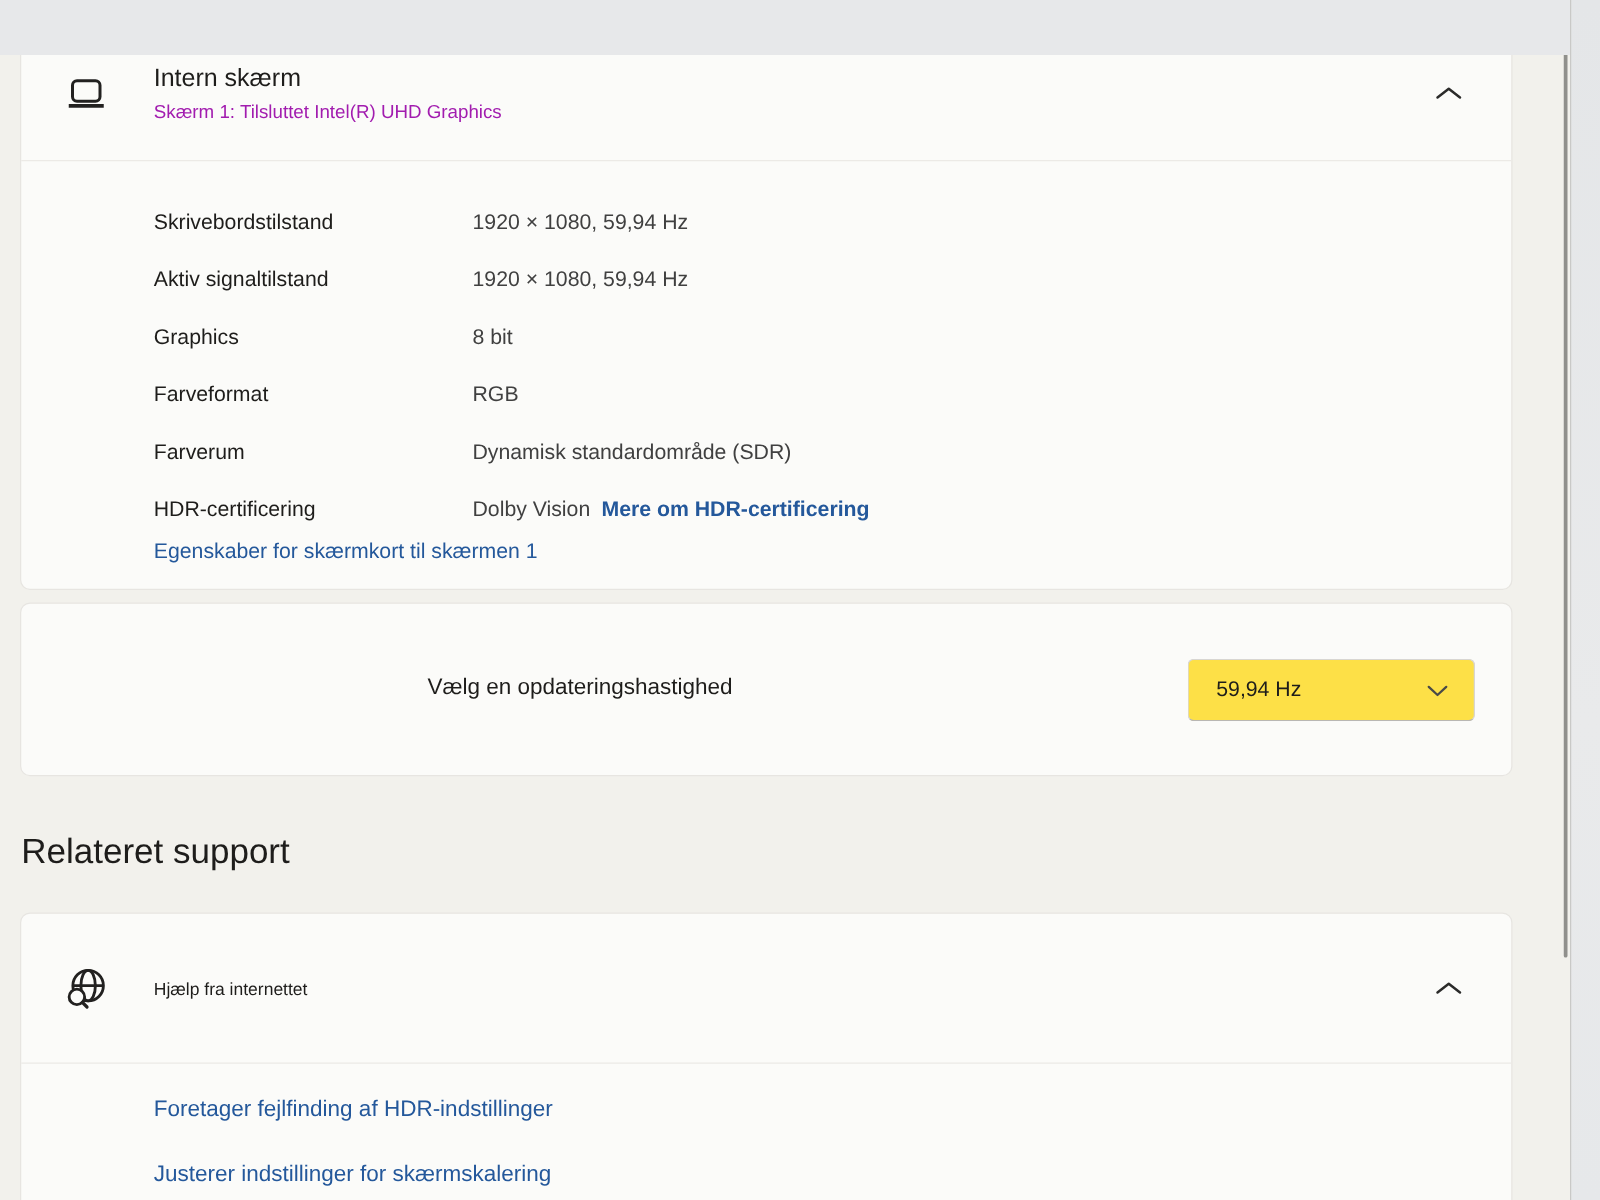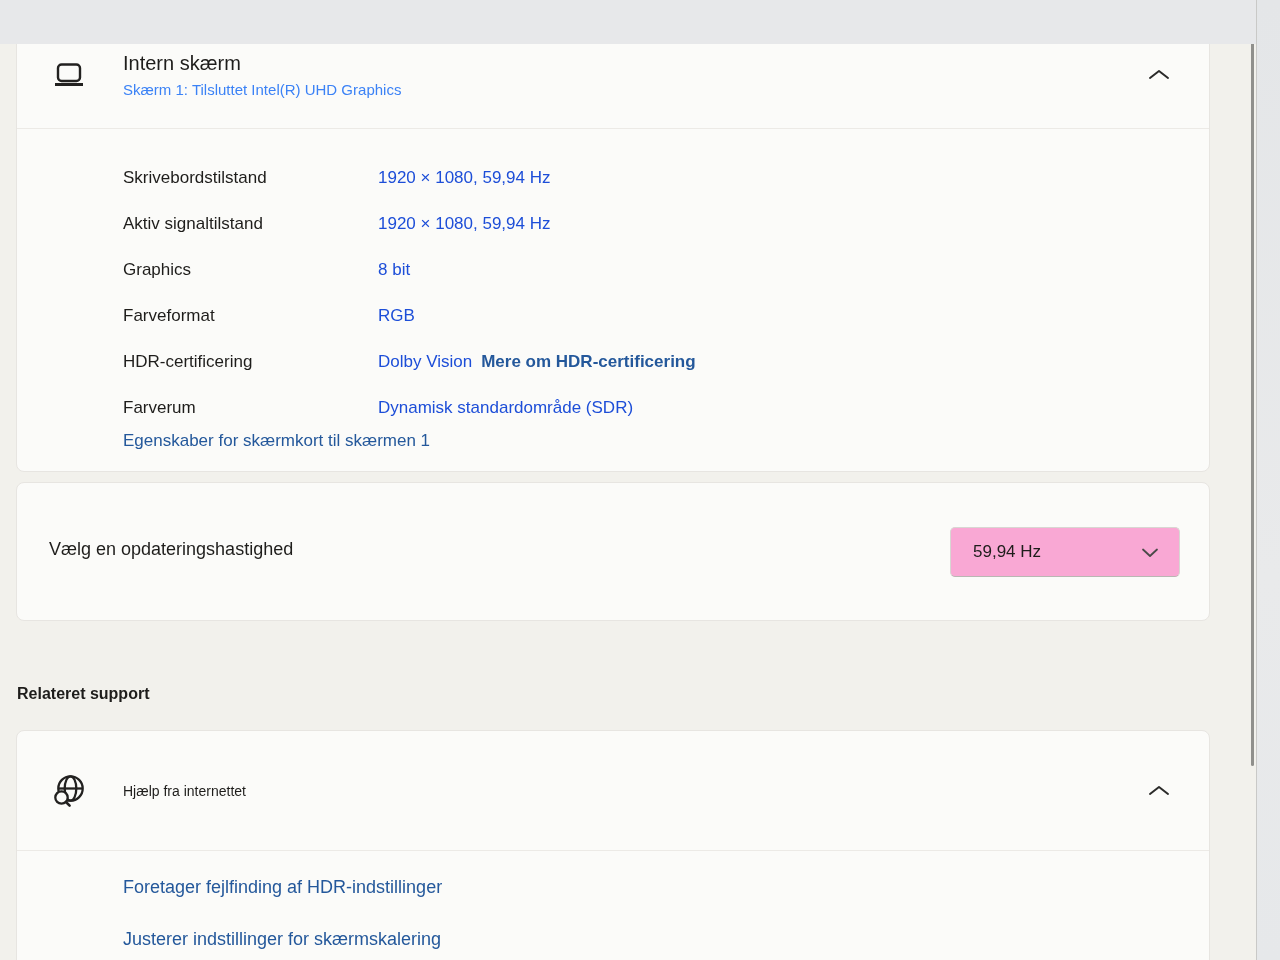--- a/index.html
+++ b/index.html
@@ -40,58 +40,58 @@
     display: flex; align-items: center;
     height: 108px;
     padding: 0 30px 0 34px;
     border-bottom: 1px solid #eceae6;
     box-sizing: border-box;
     cursor: default;
   }
   .expander-header .icon-box { width: 36px; height: 36px; flex: 0 0 36px; }
   .expander-header .titles { margin-left: 36px; flex: 1; }
   .h-title { font-size: 20px; color: #1e1d1b; line-height: 26px; }
-  .h-sub { font-size: 15px; color: #3b82f6; line-height: 21px; margin-top: 3px; }
+  .h-sub { font-size: 15px; color: #a21caf; line-height: 21px; margin-top: 3px; }
   .chev-btn {
     width: 40px; height: 40px; display: flex; align-items: center; justify-content: center;
     flex: 0 0 40px; border-radius: 4px;
   }
   .spec-body { padding: 13px 0 0 106px; }
   .spec-row { display: flex; align-items: flex-end; height: 46px; font-size: 17px; }
   .spec-label { width: 255px; color: #1e1d1b; flex: 0 0 255px; }
-  .spec-value { color: #1d4ed8; }
+  .spec-value { color: #404040; }
   .inline-link { color: #24589b; font-weight: bold; margin-left: 9px; text-decoration: none; }
   .plain-link-row { display: flex; align-items: center; height: 46px; }
   .plain-link { font-size: 17px; color: #24589b; text-decoration: none; }
   
   .card-refresh { top: 438px; height: 139px; }
   .refresh-inner {
     position: relative; height: 100%;
     display: flex; align-items: center;
-    padding-left: 32px; box-sizing: border-box;
+    padding-left: 32px; box-sizing: border-box; text-align: center;
   }
   .refresh-text { width: 830px; }
   .r-title { font-size: 18px; color: #1e1d1b; line-height: 24px; margin-bottom: 5px; }
   .r-desc { font-size: 16.5px; color: #5f5e5a; line-height: 29px; width: 810px; }
   .r-desc .inline-link { margin-left: 4px; }
   .dropdown {
     position: absolute; right: 29px; top: 44px;
     width: 230px; height: 50px;
-    background: #f9a8d4;
+    background: #fde047;
     border: 1px solid #d8d6d2; border-bottom-color: #b9b7b3;
     border-radius: 5px;
     display: flex; align-items: center; justify-content: space-between;
     padding: 0 20px 0 22px; box-sizing: border-box;
     font-size: 17px; color: #1e1d1b;
     cursor: default;
   }
   
   .section-heading {
-    position: absolute; left: 17px; top: 641px;
-    font-size: 16px; font-weight: 700; color: #1e1d1b;
+    position: absolute; left: 17px; top: 621px;
+    font-size: 28px; font-weight: 400; color: #1e1d1b;
   }
   
   .card-help { top: 686px; height: 400px; }
   .card-help .expander-header { height: 120px; }
   .help-links { padding: 26px 0 0 106px; }
   .help-link-row { display: flex; align-items: flex-start; height: 52px; }
   .help-link { font-size: 18px; color: #24589b; text-decoration: none; }
   svg { display: block; }
 </style>
 </head>
@@ -132,27 +132,27 @@
       </div>
       <div class="spec-row">
         <div class="spec-label">Graphics</div>
         <div class="spec-value">8 bit</div>
       </div>
       <div class="spec-row">
         <div class="spec-label">Farveformat</div>
         <div class="spec-value">RGB</div>
       </div>
       <div class="spec-row">
+        <div class="spec-label">Farverum</div>
+        <div class="spec-value">Dynamisk standardområde (SDR)</div>
+      </div>
+      <div class="spec-row">
         <div class="spec-label">HDR-certificering</div>
         <div class="spec-value">Dolby Vision</div>
         <a class="inline-link" href="#">Mere om HDR-certificering</a>
-      </div>
-      <div class="spec-row">
-        <div class="spec-label">Farverum</div>
-        <div class="spec-value">Dynamisk standardområde (SDR)</div>
       </div>
       <div class="plain-link-row">
         <a class="plain-link" href="#">Egenskaber for skærmkort til skærmen 1</a>
       </div>
     </div>
   </div>
 
   <div class="card card-refresh">
     <div class="refresh-inner">
       <div class="refresh-text">

